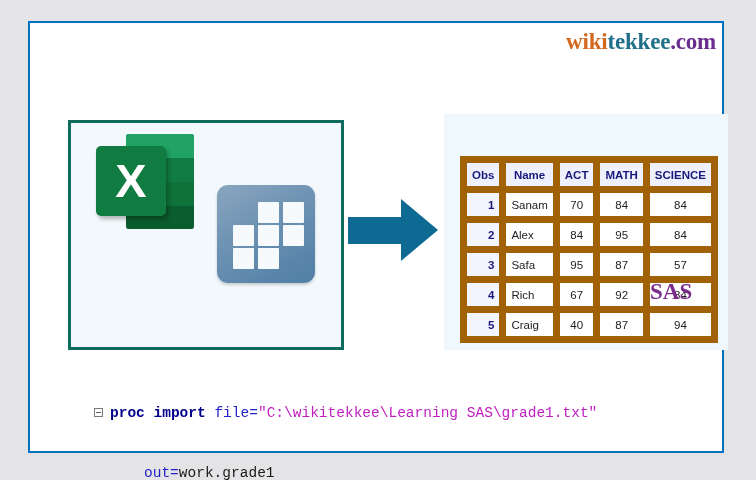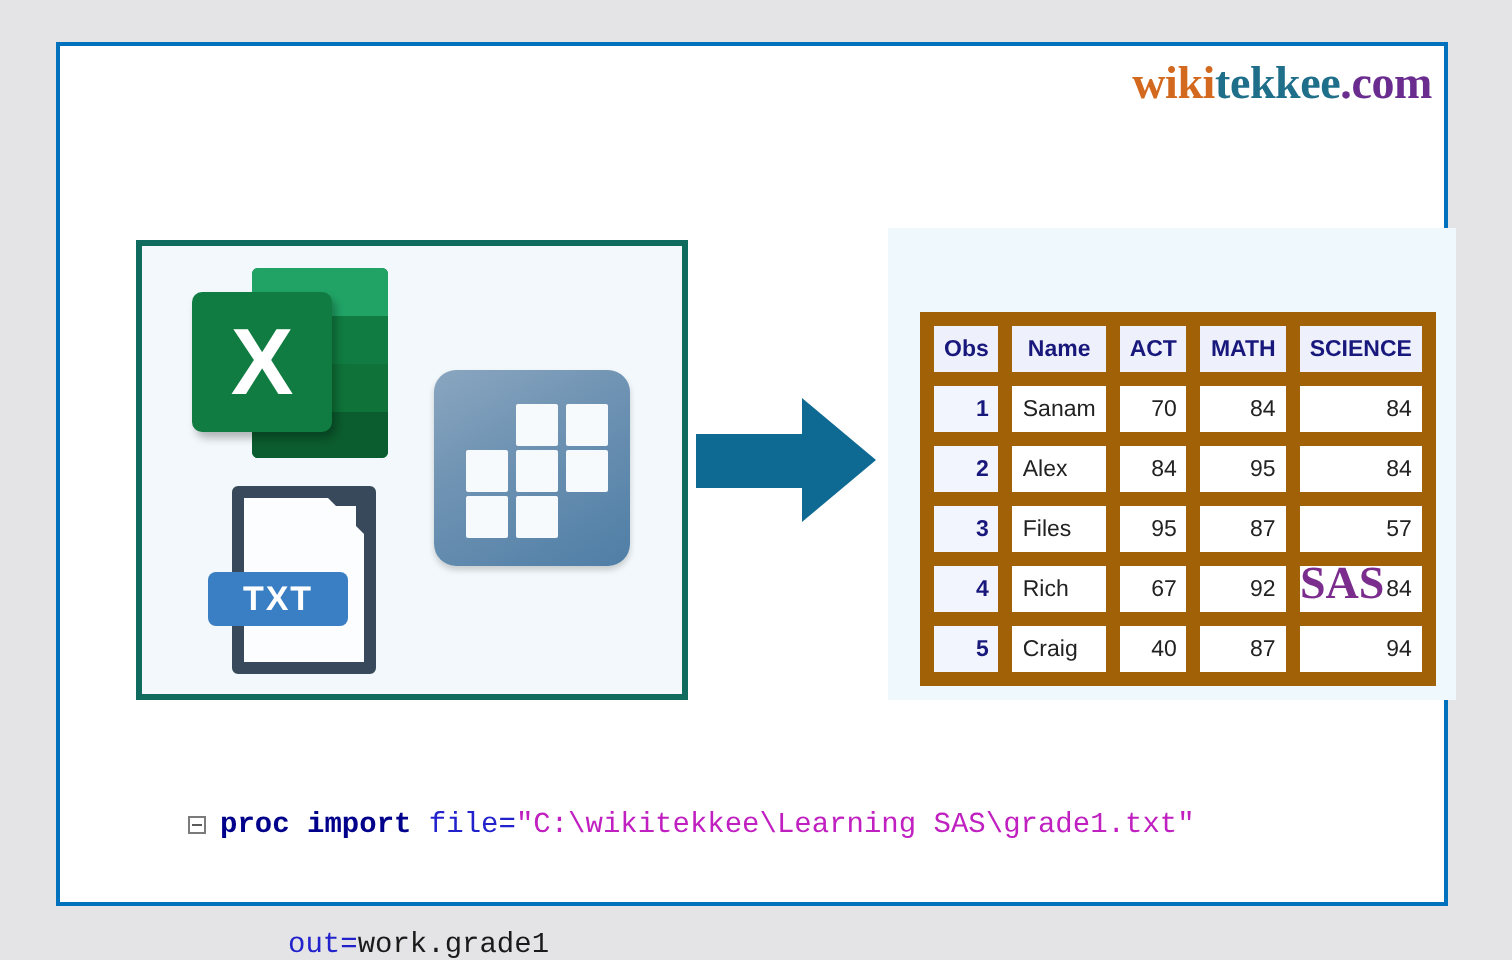--- a/index.html
+++ b/index.html
@@ -254,21 +254,21 @@
     text-align: right;
     width: 22px;
   }
   table.sas-table td.name {
     color: #222222;
     text-align: left;
     width: 46px;
   }
   table.sas-table td.num {
     color: #222222;
-    text-align: right;
+    text-align: center;
   }
   .sas-watermark {
     position: absolute;
     left: 206px;
     top: 165px;
     font-family: "Liberation Serif", serif;
     font-size: 23px;
     font-weight: bold;
     color: #7b2d8e;
     letter-spacing: 0px;
@@ -330,27 +330,20 @@
           <div class="excel-band excel-b1"></div>
           <div class="excel-band excel-b2"></div>
           <div class="excel-band excel-b3"></div>
           <div class="excel-band excel-b4"></div>
         </div>
         <div class="excel-tile">
           <div class="excel-x">X</div>
         </div>
       </div>
 
-      <div class="txt-icon">
-        <div class="txt-doc">
-          <div class="txt-corner"></div>
-          <div class="txt-corner-inner"></div>
-        </div>
-        <div class="txt-badge">TXT</div>
-      </div>
 
       <div class="grid-icon">
         <div class="gsq r1c2"></div>
         <div class="gsq r1c3"></div>
         <div class="gsq r2c1"></div>
         <div class="gsq r2c2"></div>
         <div class="gsq r2c3"></div>
         <div class="gsq r3c1"></div>
         <div class="gsq r3c2"></div>
       </div>
@@ -383,21 +376,21 @@
           </tr>
           <tr>
             <td class="obs">2</td>
             <td class="name">Alex</td>
             <td class="num">84</td>
             <td class="num">95</td>
             <td class="num">84</td>
           </tr>
           <tr>
             <td class="obs">3</td>
-            <td class="name">Files</td>
+            <td class="name">Safa</td>
             <td class="num">95</td>
             <td class="num">87</td>
             <td class="num">57</td>
           </tr>
           <tr>
             <td class="obs">4</td>
             <td class="name">Rich</td>
             <td class="num">67</td>
             <td class="num">92</td>
             <td class="num">84</td>

